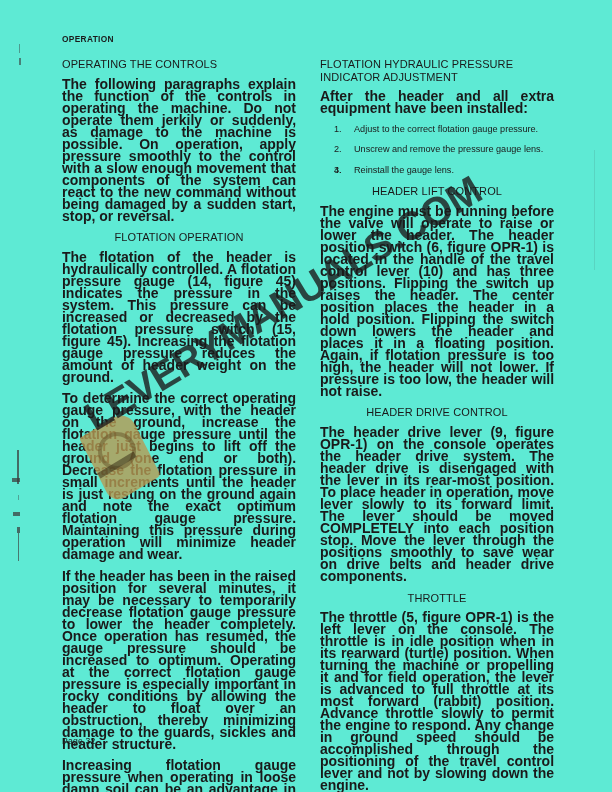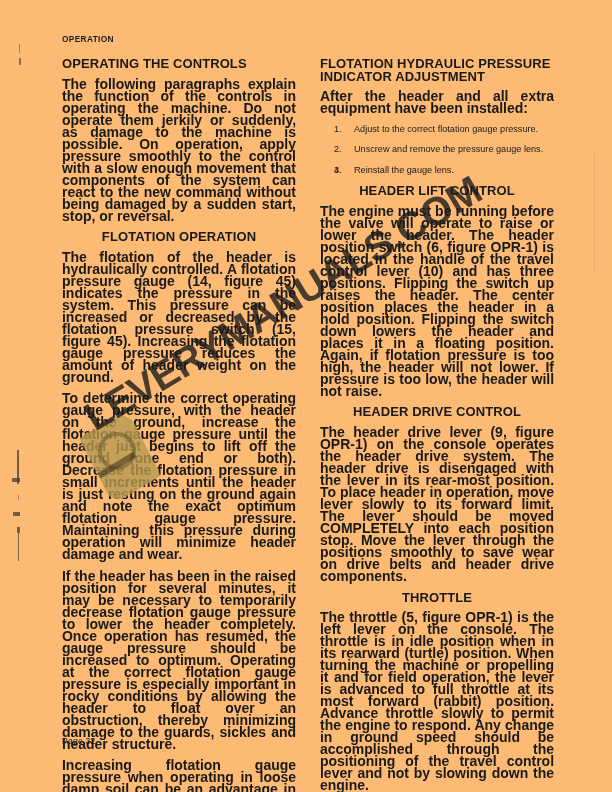--- a/index.html
+++ b/index.html
@@ -4,21 +4,21 @@
 <style>
   html, body {
     margin: 0;
     padding: 0;
     background: #ffffff;
   }
   .page {
     position: relative;
     width: 612px;
     height: 792px;
-    background: #fdba74;
+    background: #5eead4;
     overflow: hidden;
     font-family: "Liberation Sans", sans-serif;
     color: #1a1a1a;
   }
 
   
   .scan-mark {
     position: absolute;
     background: #3a3a3a;
     opacity: 0.72;
@@ -49,22 +49,22 @@
     left: 62px;
     top: 58px;
     width: 492px;
     display: flex;
     gap: 24px;
   }
   .col {
     width: 234px;
   }
   h2.section {
-    font-size: 13px;
-    font-weight: bold;
+    font-size: 11px;
+    font-weight: normal;
     margin: 0 0 7px 0;
     line-height: 12.6px;
     letter-spacing: 0.1px;
   }
   h2.section.tight { margin-top: 0; }
   .sec-gap { margin-top: 16px; text-align: center; }
   p.body {
     font-size: 14px;
     line-height: 12px;
     margin: 0 0 9.5px 0;

